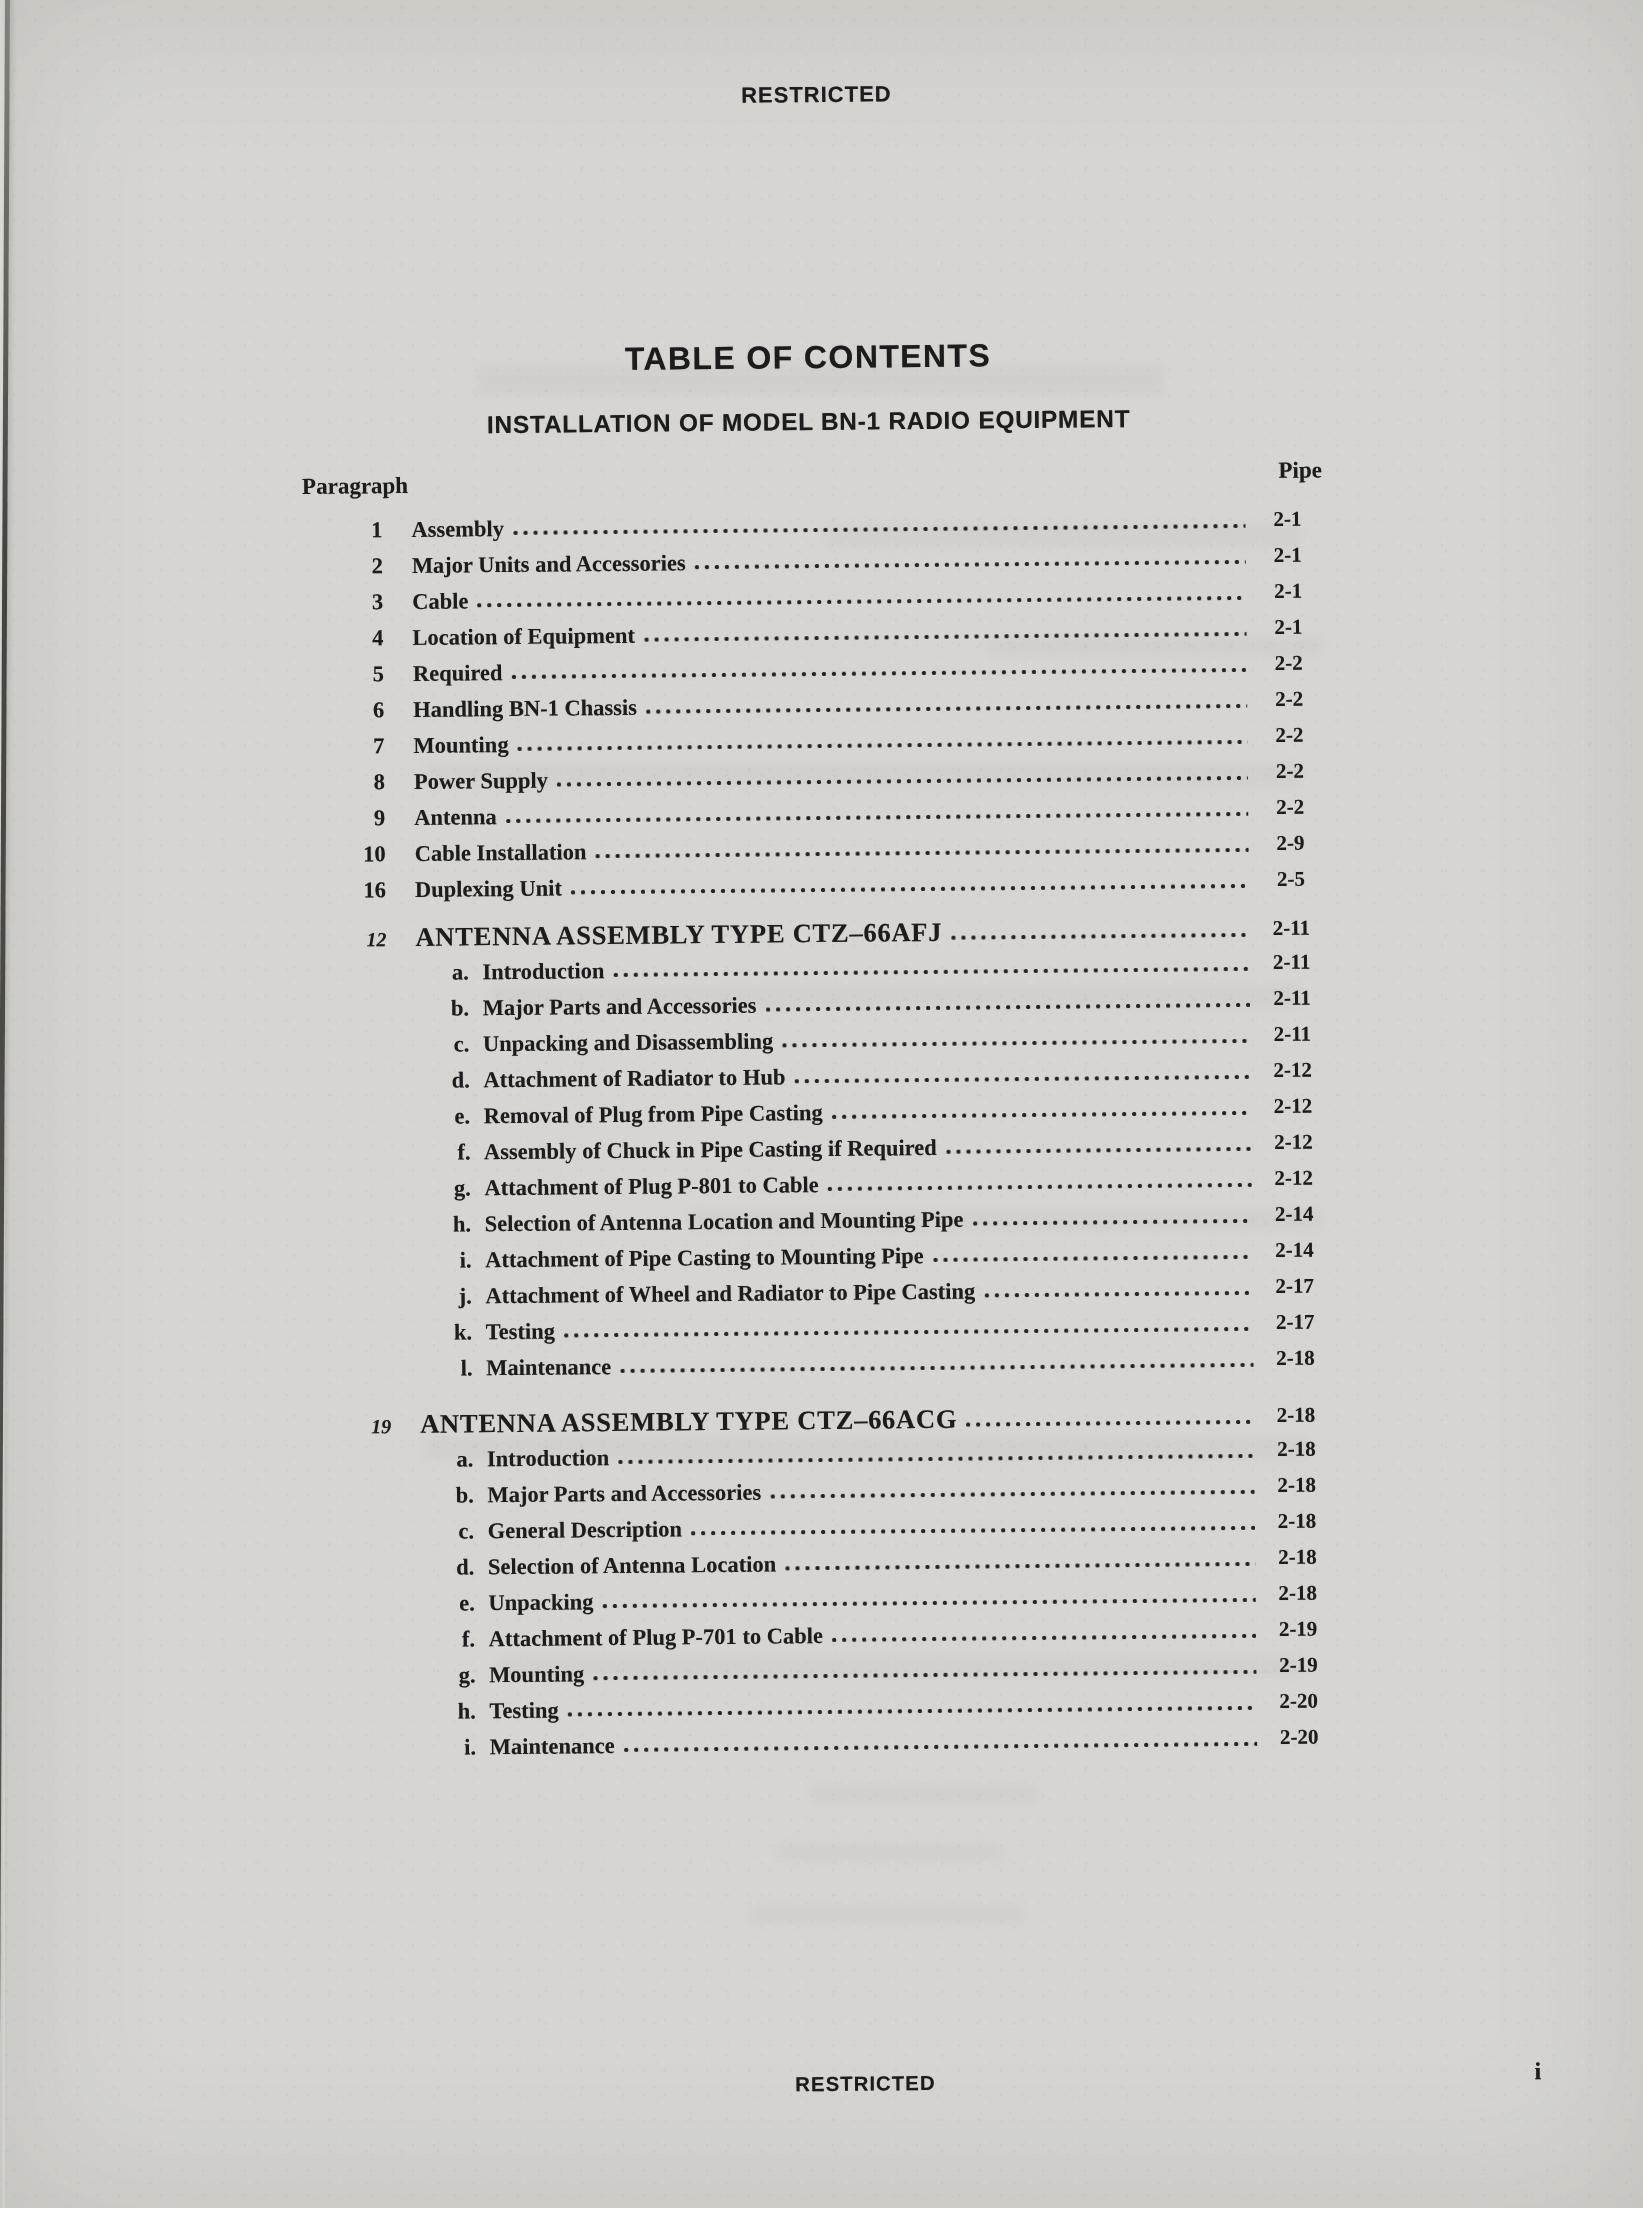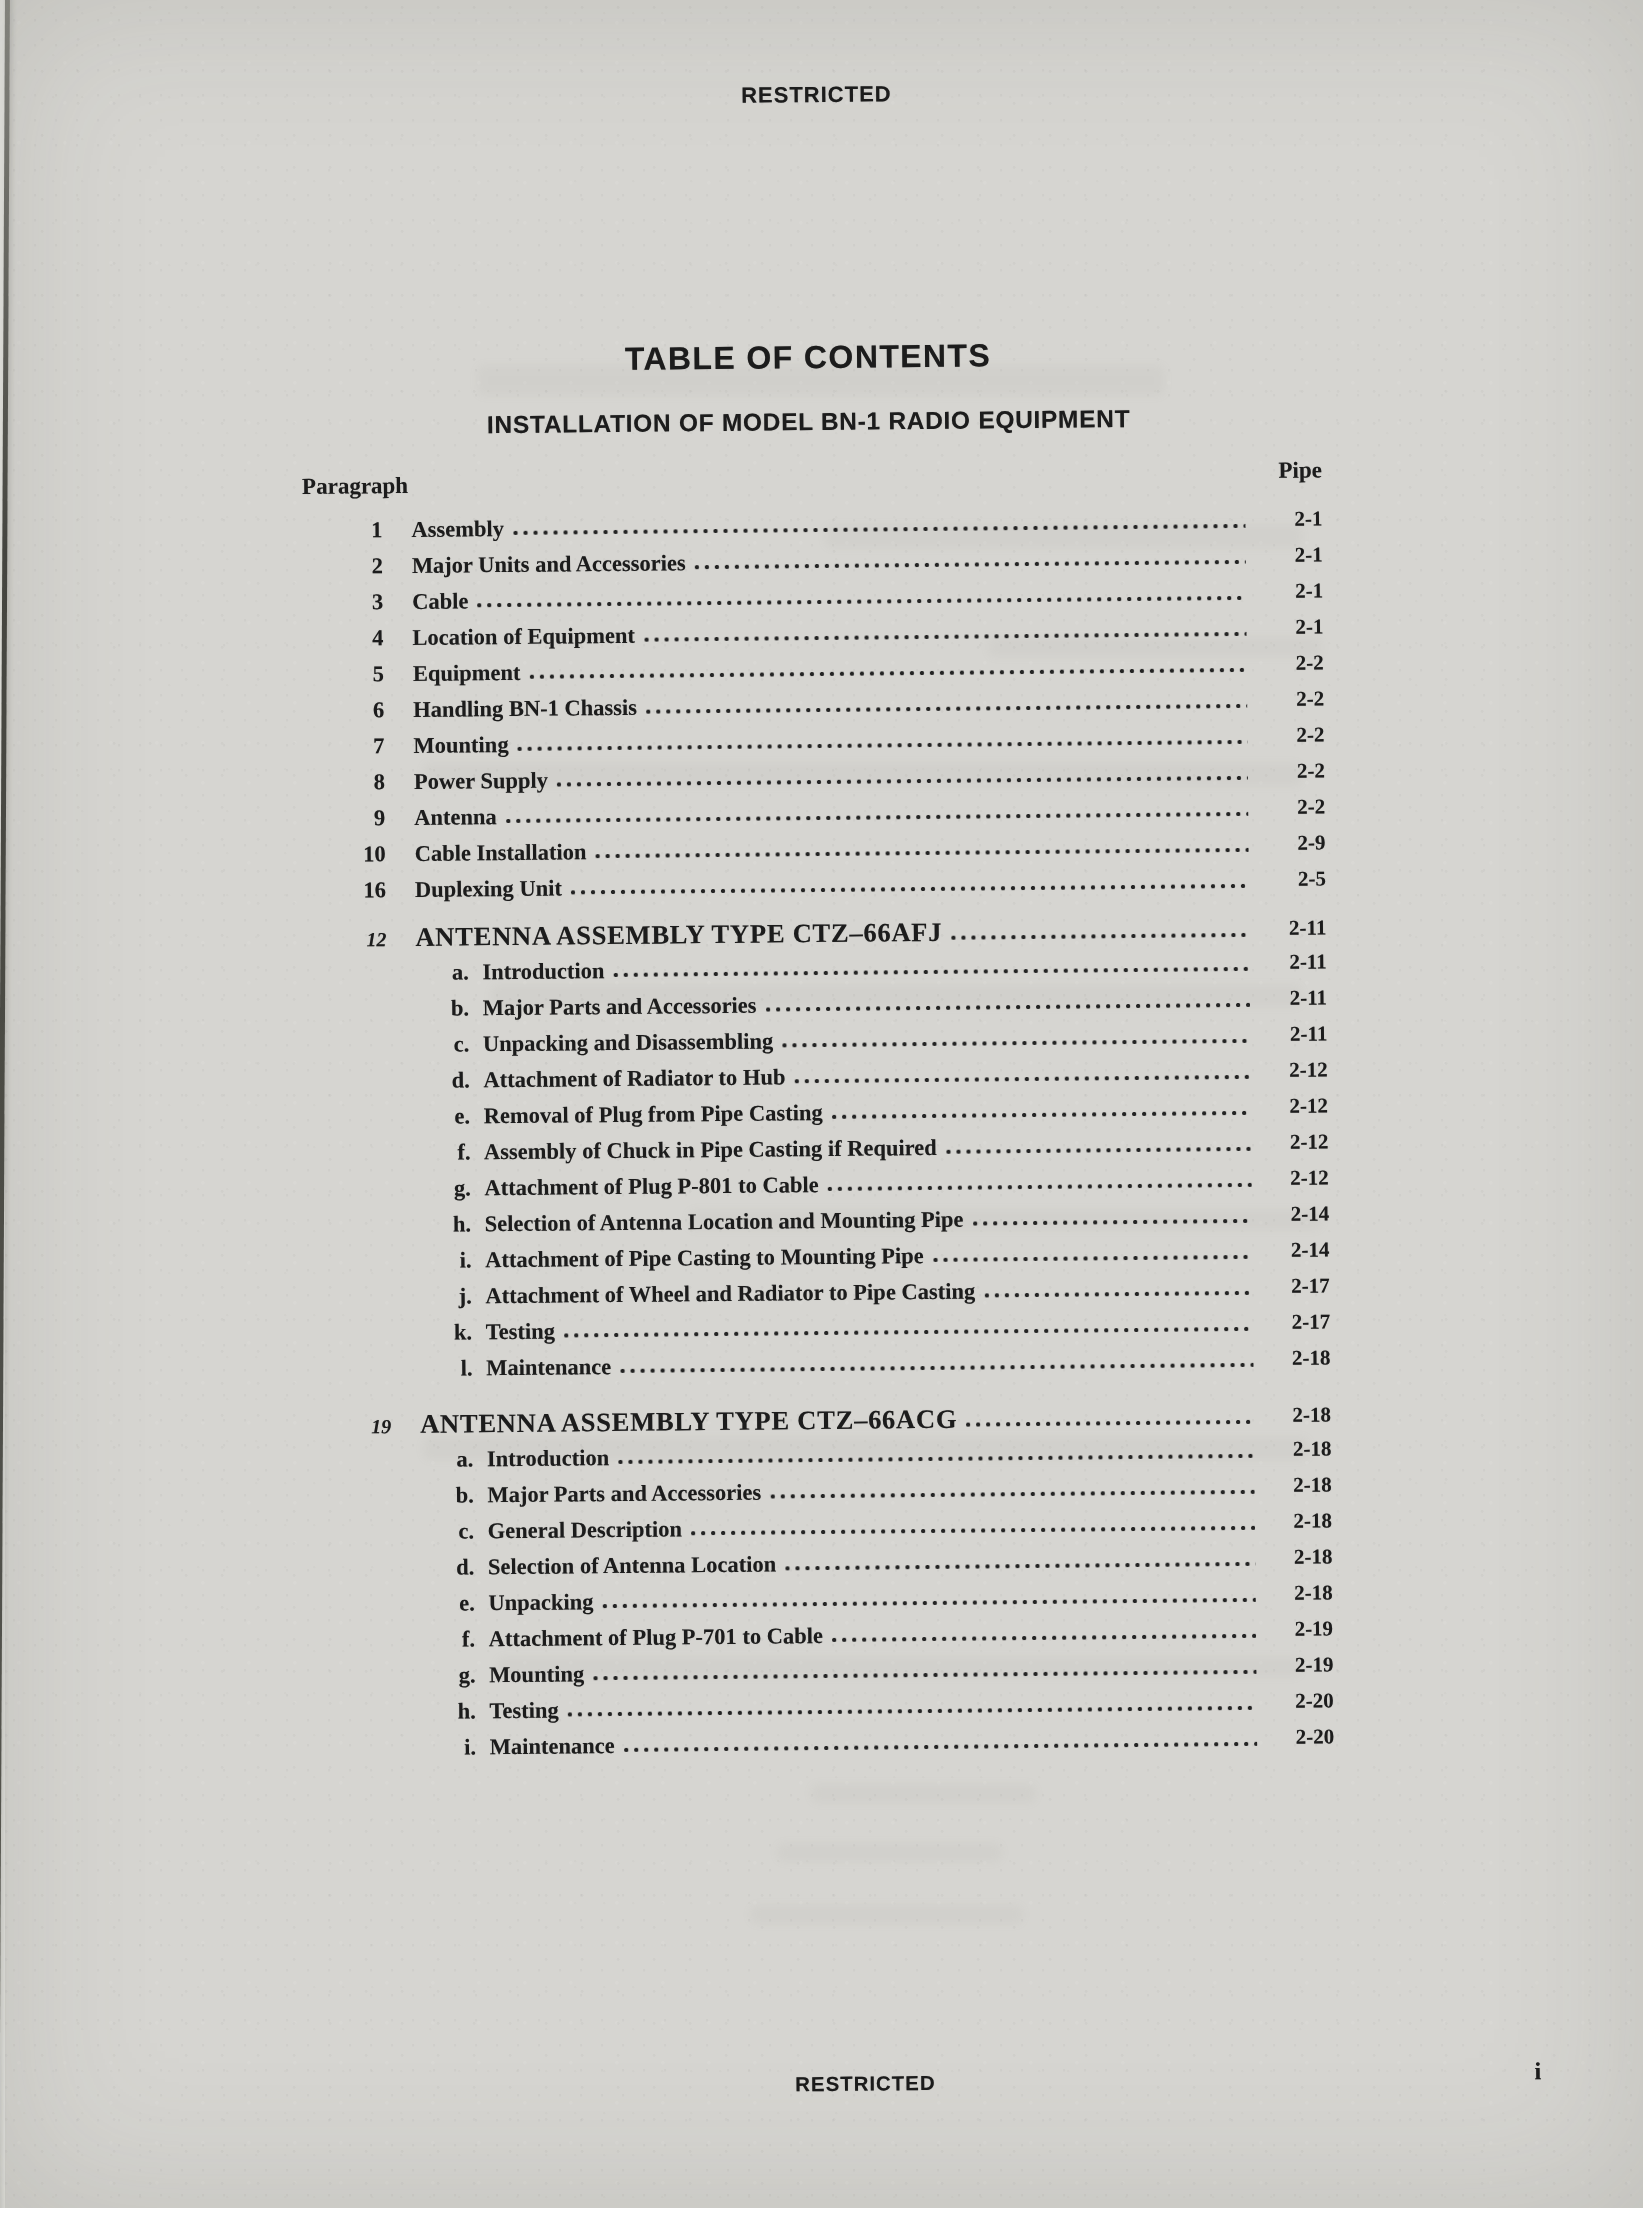--- a/index.html
+++ b/index.html
@@ -172,21 +172,21 @@
     background-image: radial-gradient(circle at 3.1px 3.1px, #232323 1.8px, rgba(0,0,0,0) 2.5px);
     background-size: 10px 6.1px;
     background-repeat: repeat-x;
     background-position: left bottom;
   }
   .row .pg {
     width: 70px;
     flex: none;
     font-size: 21px;
     font-weight: 700;
-    text-align: right;
+    text-align: center;
     transform: translateY(-2.7px);
   }
 
   .page-num {
     position: absolute;
     left: 1525px;
     top: 2064px;
     font-size: 24.5px;
     font-weight: 700;
     text-shadow: 0 0 0.7px rgba(10,10,10,.4);
@@ -245,21 +245,21 @@
           <span class="pg">2-1</span>
         </div>
         <div class="row main">
           <span class="num">4</span>
           <span class="label">Location of Equipment</span>
           <span class="dots"></span>
           <span class="pg">2-1</span>
         </div>
         <div class="row main">
           <span class="num">5</span>
-          <span class="label">Equipment</span>
+          <span class="label">Required</span>
           <span class="dots"></span>
           <span class="pg">2-2</span>
         </div>
         <div class="row main">
           <span class="num">6</span>
           <span class="label">Handling BN-1 Chassis</span>
           <span class="dots"></span>
           <span class="pg">2-2</span>
         </div>
         <div class="row main">

